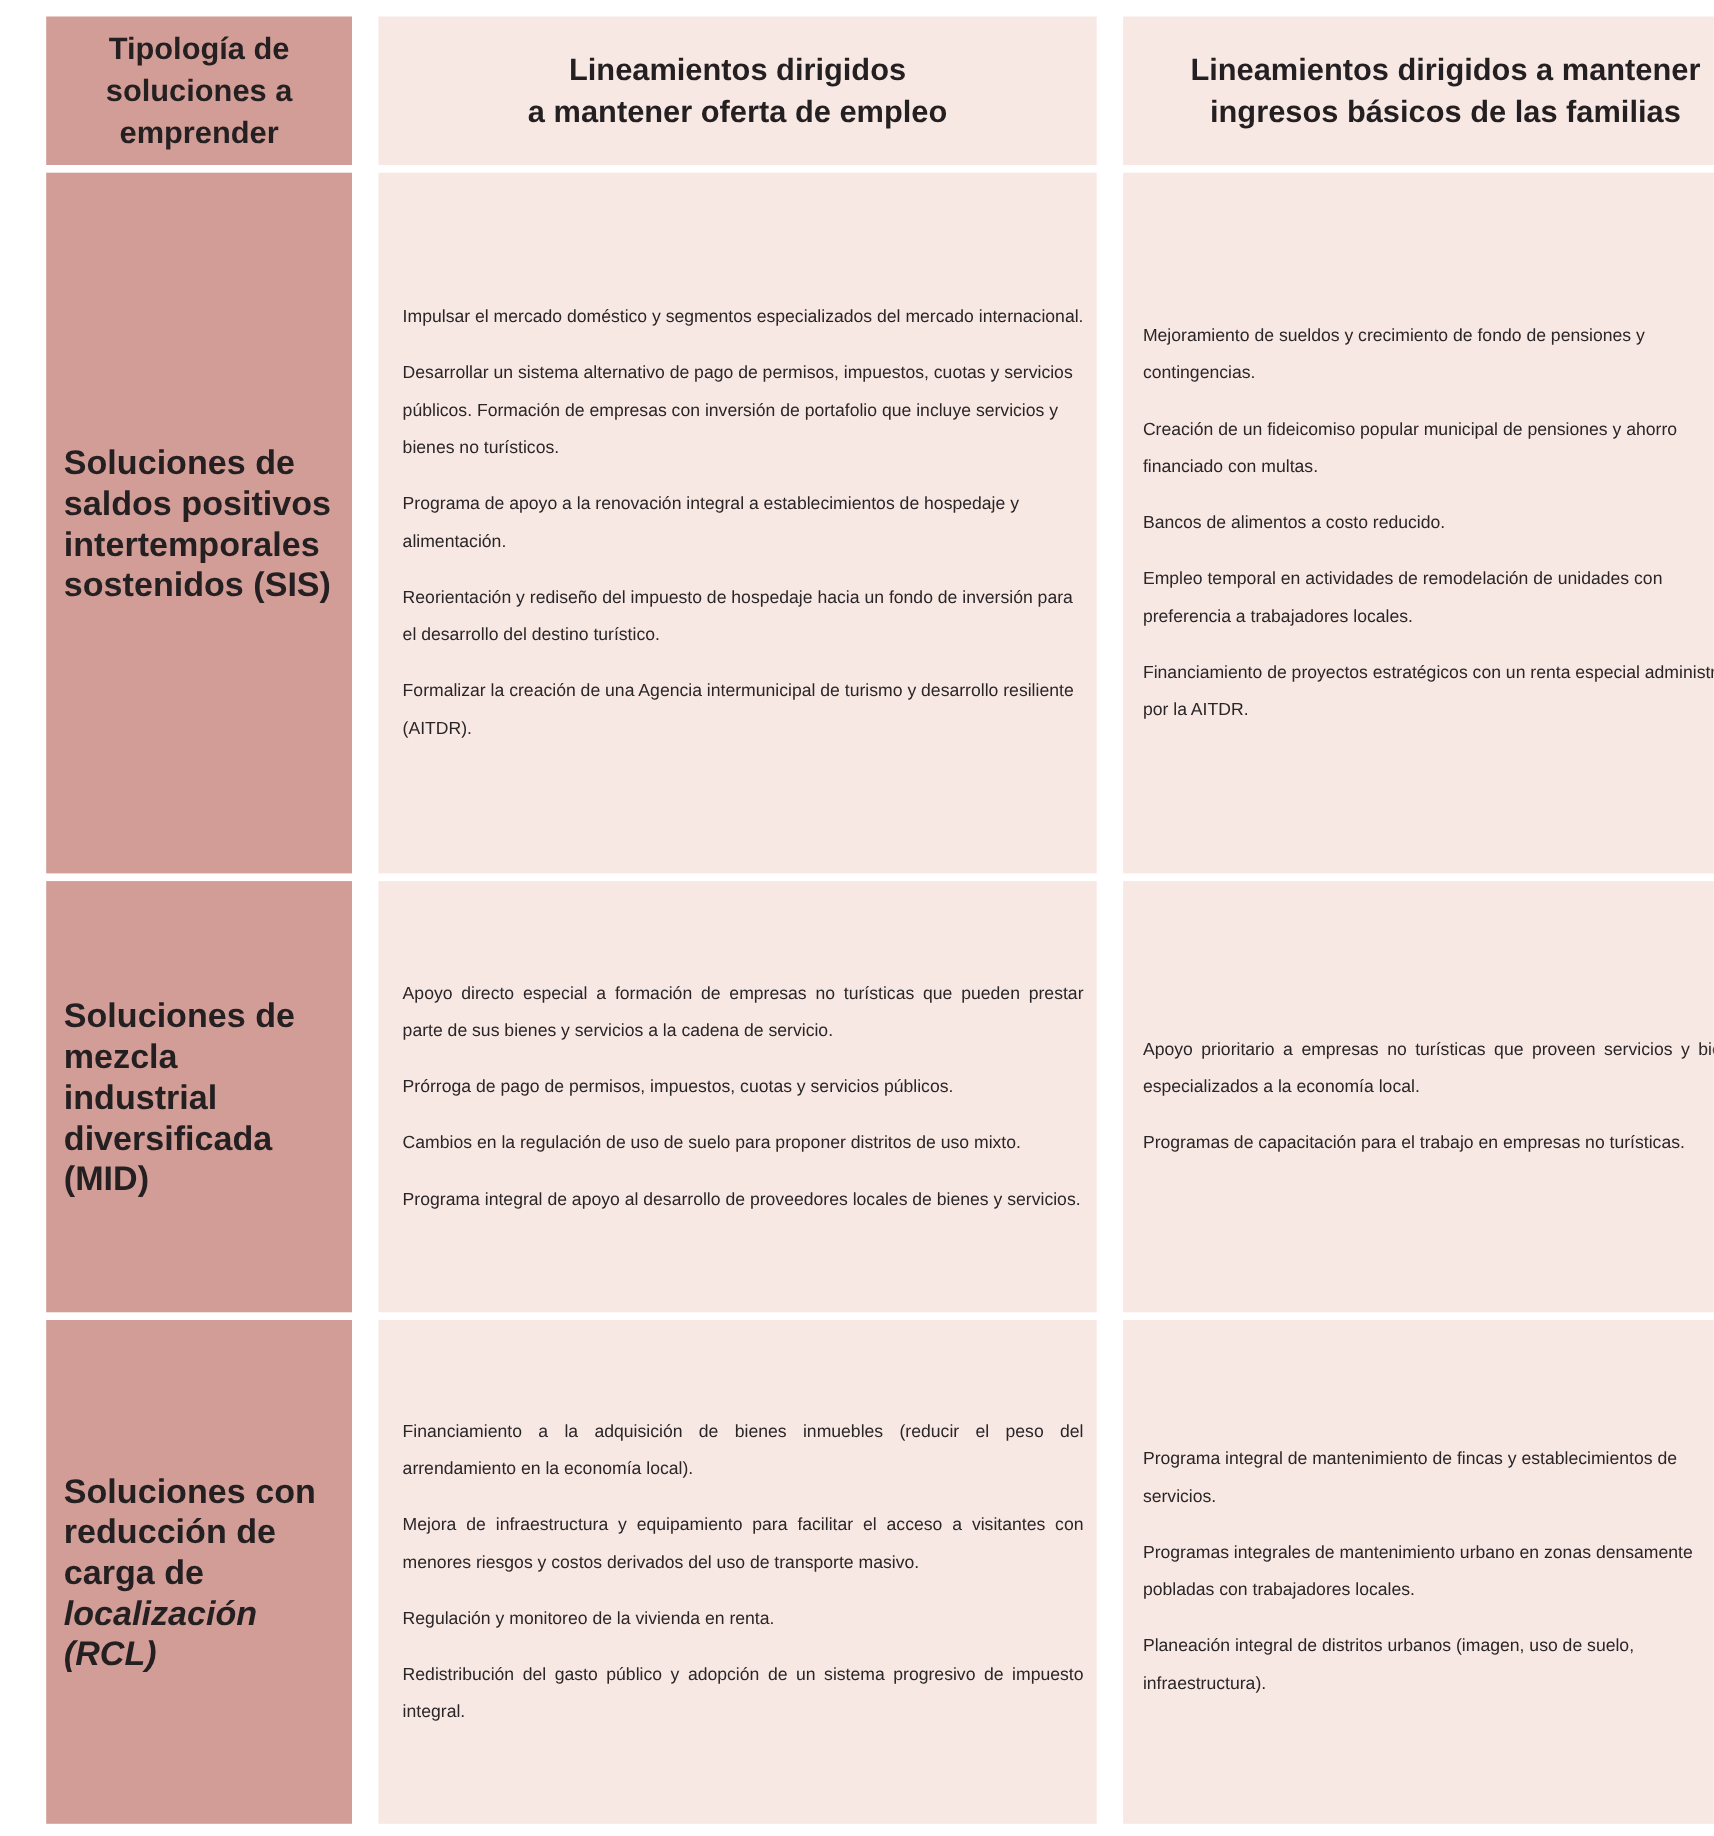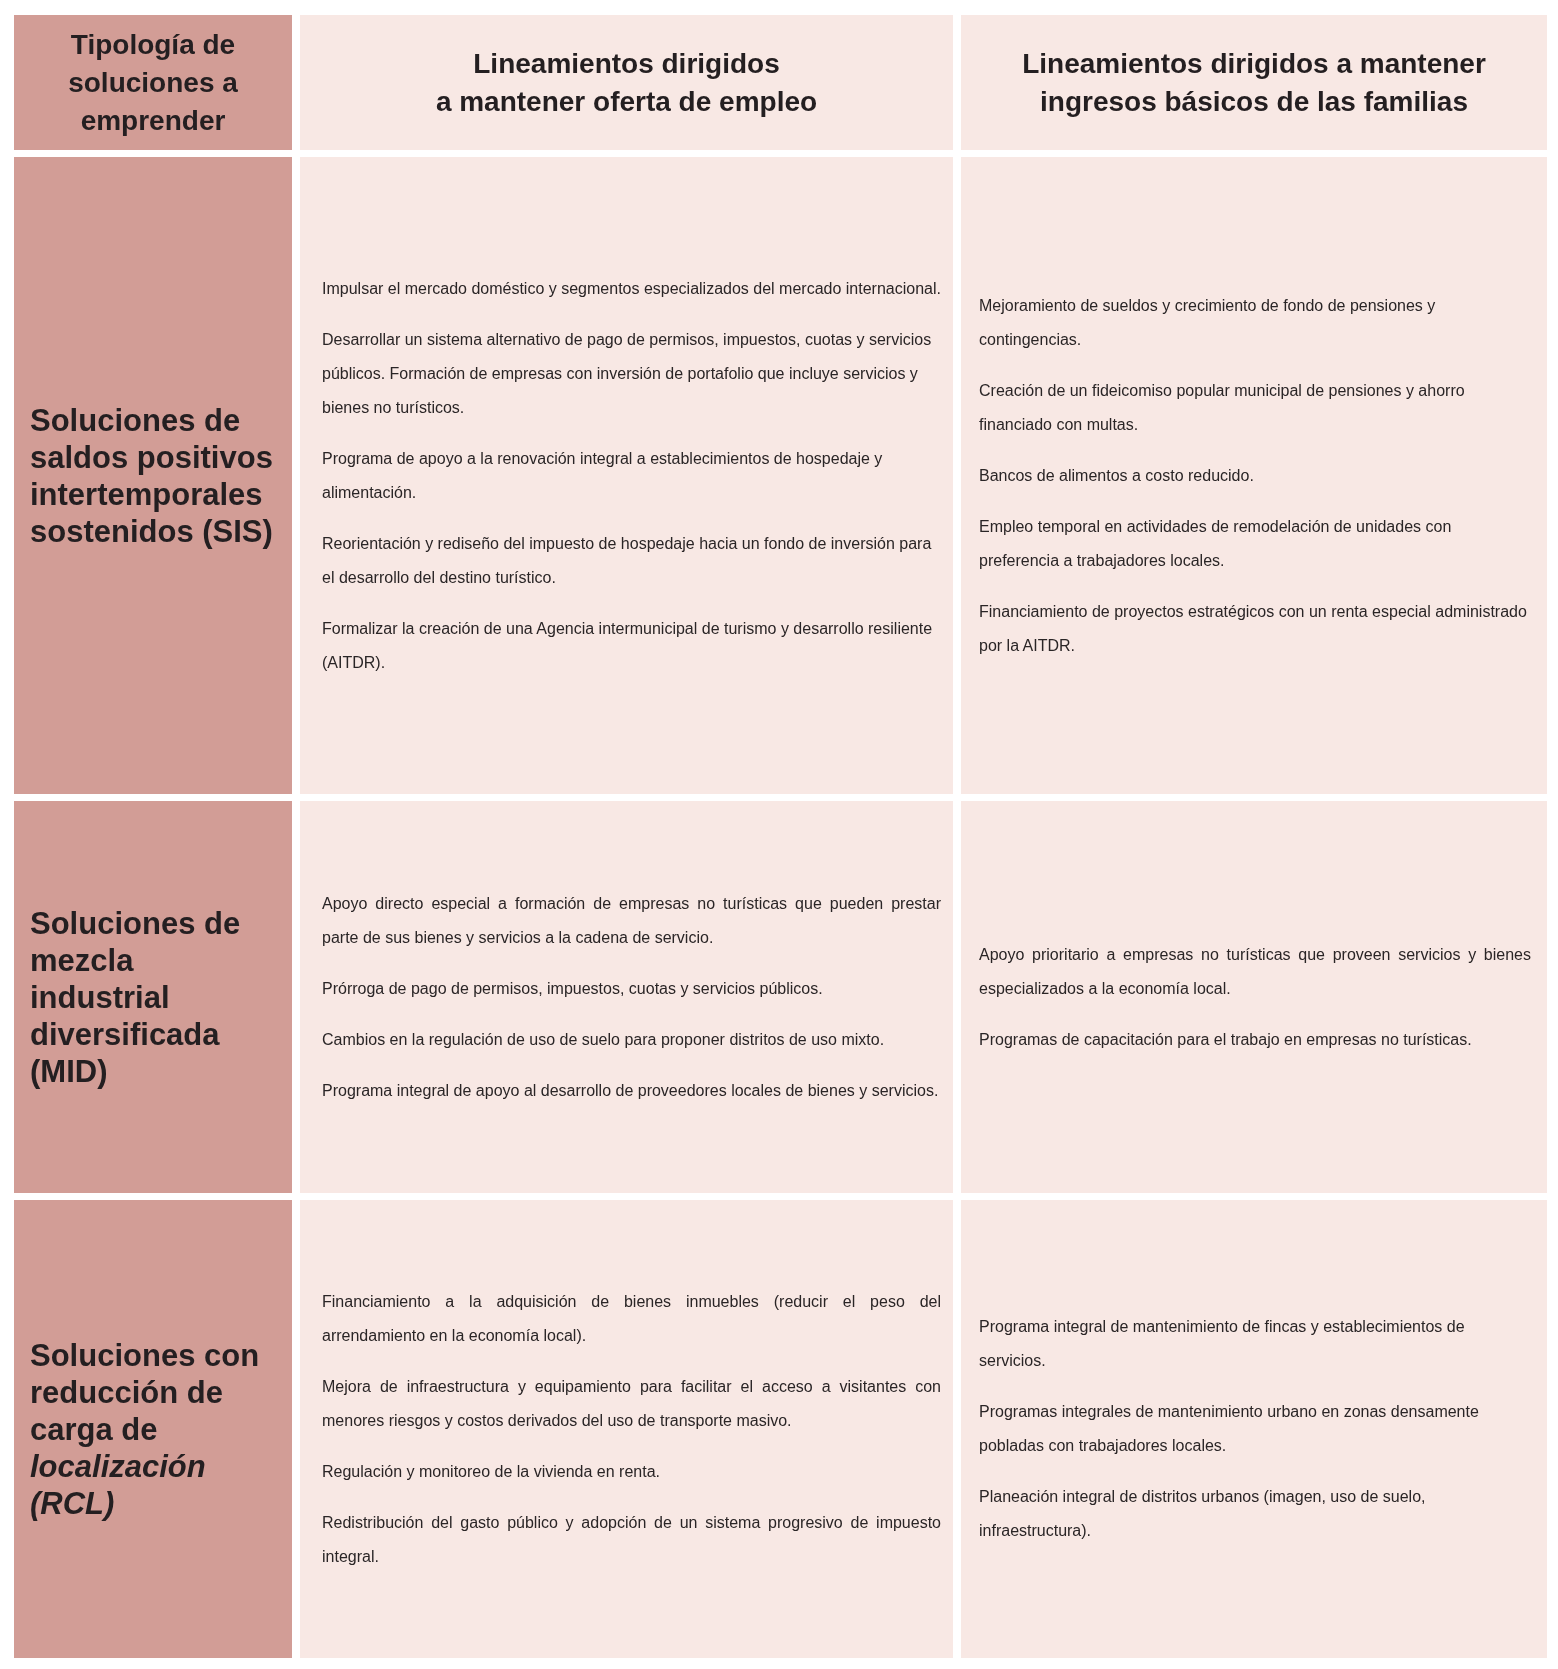--- a/index.html
+++ b/index.html
@@ -10,22 +10,23 @@
   body {
     width: 1558px;
     height: 1669px;
     overflow: hidden;
     font-family: "Liberation Sans", sans-serif;
   }
   .grid {
     display: grid;
     grid-template-columns: 278px 653px 586px;
     grid-template-rows: 135px 637px 392px 458px;
-    gap: 7px 8px;
+    gap: 7px 24px;
     padding: 15px 0 0 14px;
+    margin-left: 28px;
   }
   .cell { overflow: hidden; }
   .rose { background: #d29d96; }
   .pink { background: #f8e8e4; }
 
   .head {
     display: flex;
     align-items: center;
     justify-content: center;
     text-align: center;

